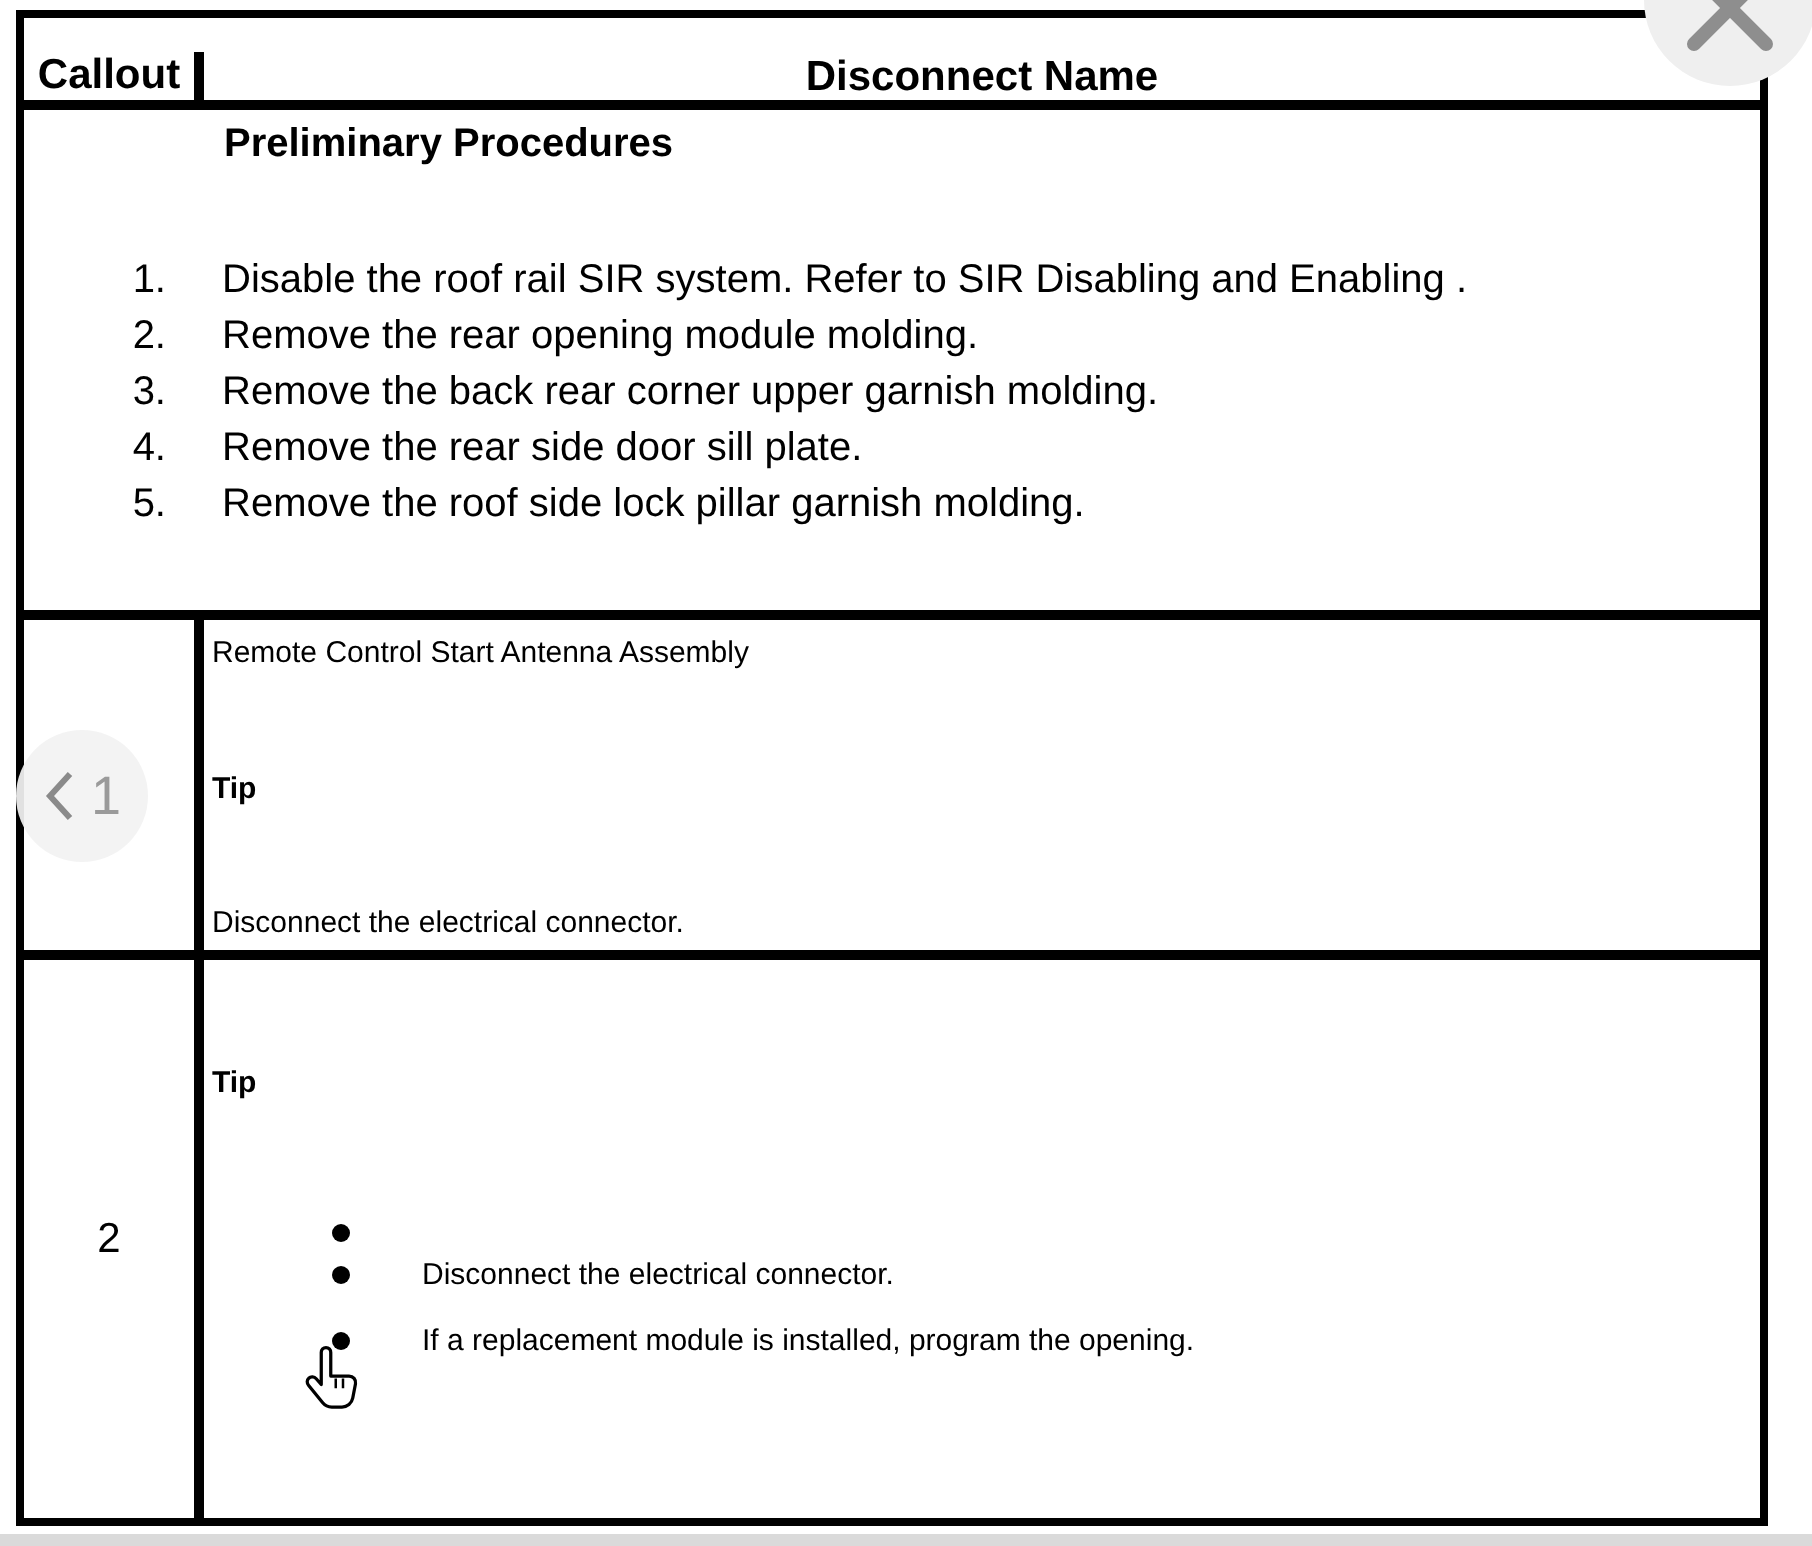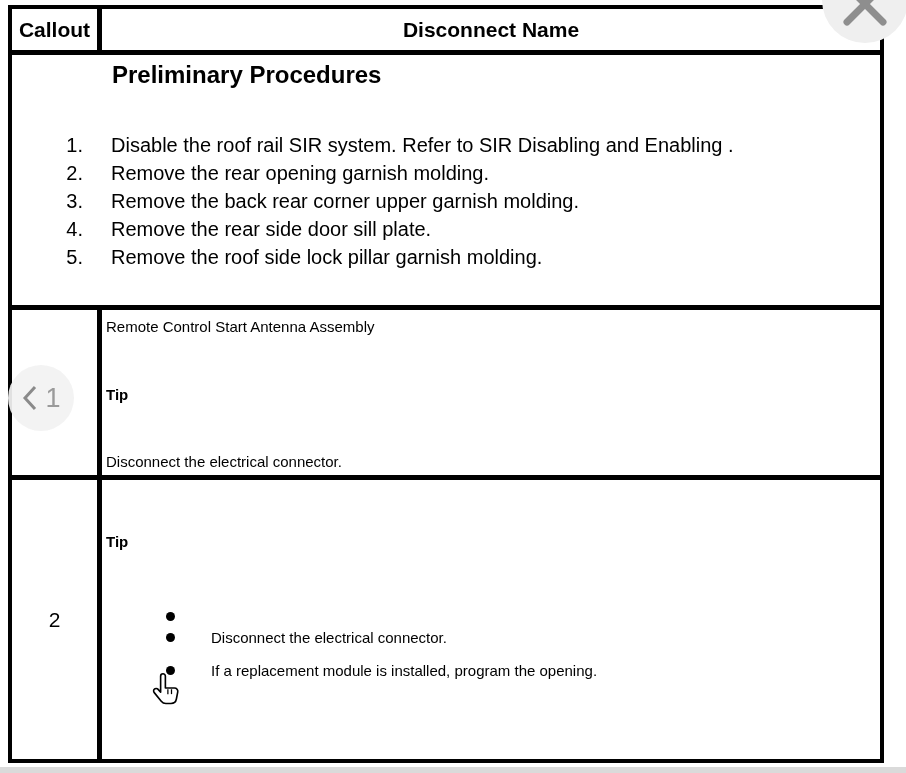--- a/index.html
+++ b/index.html
@@ -9,27 +9,27 @@
 
   
   .manual-table { position:absolute; left:8px; top:5px; width:876px; height:758px;
                   border:4px solid #000; background:#fff; display:flex; flex-direction:column; }
   .t-row { display:flex; flex-shrink:0; }
   .t-row.bordered { border-top:5px solid #000; }
   .callout-col { width:90px; flex-shrink:0; border-right:5px solid #000;
                  display:flex; align-items:center; justify-content:center; }
   .content-col { flex:1; padding:5px 2px 0 4px; font-size:15px; line-height:23px; }
 
-  .header-row { height:41px; }
+  .header-row { height:41px;align-items:flex-end; }
   .header-row .callout-col, .header-row .content-col {
       font-weight:bold; font-size:21px; display:flex; align-items:center; justify-content:center; padding:0; }
 
   .prelim-row { height:255px; }
   .prelim-cell { flex:1; padding-top:6px; font-size:20px; }
-  .prelim-heading { font-weight:bold; margin-left:100px; font-size:24px; }
+  .prelim-heading { font-weight:bold; margin-left:100px; font-size:20px; }
   .steps { margin-top:42px; }
   .step { display:flex; line-height:28px; }
   .step-num { width:71px; text-align:right; flex-shrink:0; }
   .step-text { margin-left:28px; white-space:nowrap; }
 
   .row-c1 { height:170px; }
   .row-c2 { flex:1; }
   .comp-title { margin-top:0; }
   .tip-label { font-weight:bold; margin-top:45px; }
   .tip-text { margin-top:44px; }
@@ -69,21 +69,21 @@
     <div class="t-row bordered prelim-row">
       <div class="prelim-cell">
         <div class="prelim-heading">Preliminary Procedures</div>
         <div class="steps">
           <div class="step">
             <span class="step-num">1.</span>
             <span class="step-text">Disable the roof rail SIR system. Refer to SIR Disabling and Enabling .</span>
           </div>
           <div class="step">
             <span class="step-num">2.</span>
-            <span class="step-text">Remove the rear opening garnish molding.</span>
+            <span class="step-text">Remove the rear opening module molding.</span>
           </div>
           <div class="step">
             <span class="step-num">3.</span>
             <span class="step-text">Remove the back rear corner upper garnish molding.</span>
           </div>
           <div class="step">
             <span class="step-num">4.</span>
             <span class="step-text">Remove the rear side door sill plate.</span>
           </div>
           <div class="step">

